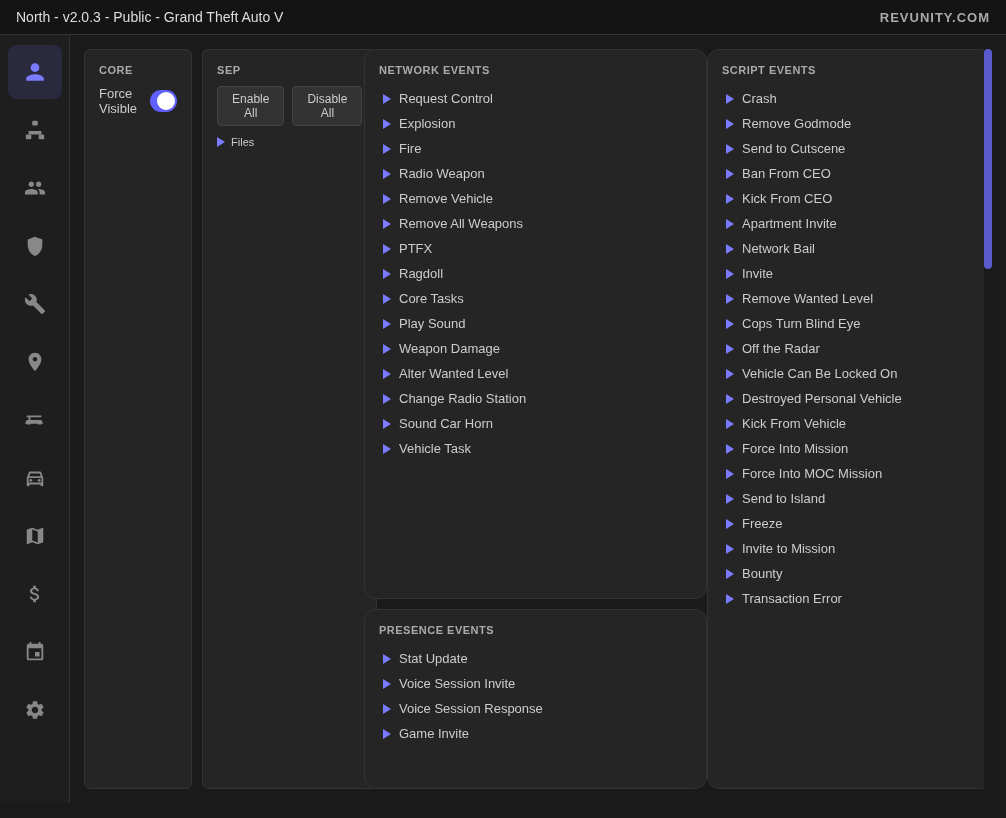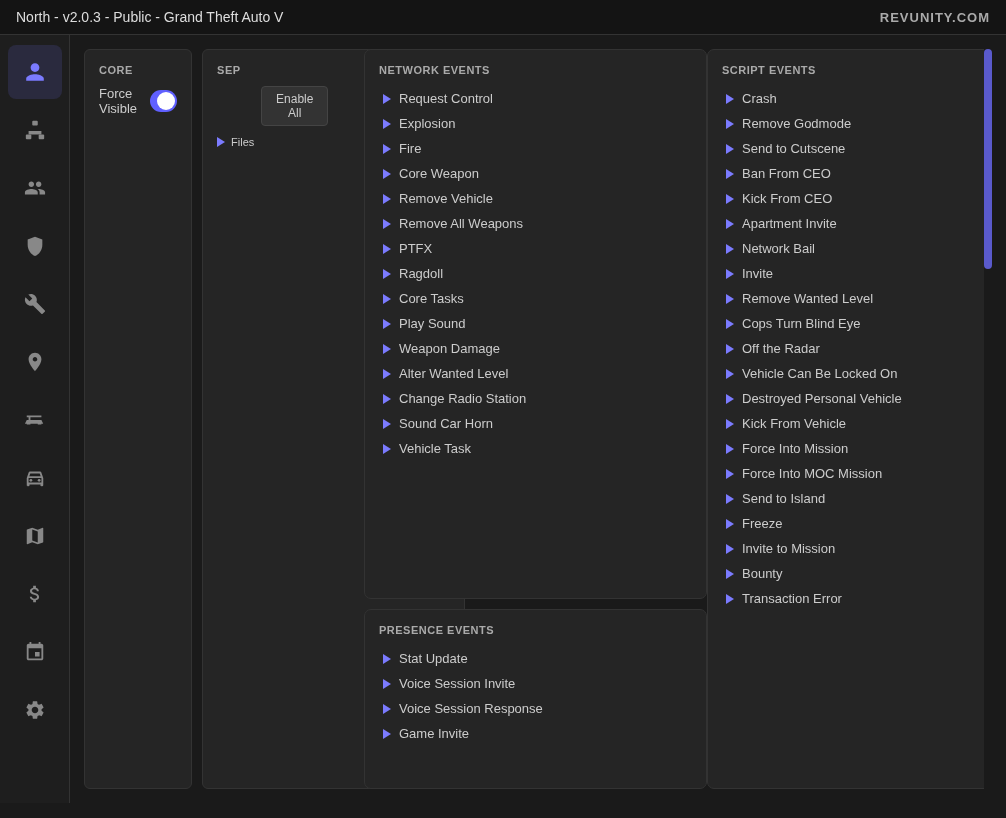--- a/index.html
+++ b/index.html
@@ -140,21 +140,20 @@
       margin-bottom: 10px;
     }
     .sep-btn {
       padding: 5px 14px;
       background: #333;
       border: 1px solid #444;
       border-radius: 4px;
       color: #ccc;
       font-size: 12px;
       cursor: pointer;
-      margin-left: 44px;
     }
     .files-row {
       display: flex;
       align-items: center;
       gap: 6px;
       color: #ccc;
       font-size: 11px;
       cursor: pointer;
     }
     .play-icon-small {
@@ -179,21 +178,21 @@
       flex: 1;
       display: flex;
       flex-direction: column;
       gap: 10px;
       overflow: hidden;
     }
 
     .events-card {
       background: #252525;
       border: 1px solid #333;
-      border-radius: 7px;
+      border-radius: 12px;
       padding: 14px;
       overflow-y: auto;
       flex: 1;
     }
     .events-card-title {
       color: #aaa;
       font-size: 11px;
       font-weight: 600;
       text-transform: uppercase;
       letter-spacing: 0.5px;
@@ -362,21 +361,21 @@
               <div class="event-item">
                 <span class="event-play-icon"></span>
                 <span class="event-label">Explosion</span>
               </div>
               <div class="event-item">
                 <span class="event-play-icon"></span>
                 <span class="event-label">Fire</span>
               </div>
               <div class="event-item">
                 <span class="event-play-icon"></span>
-                <span class="event-label">Core Weapon</span>
+                <span class="event-label">Radio Weapon</span>
               </div>
               <div class="event-item">
                 <span class="event-play-icon"></span>
                 <span class="event-label">Remove Vehicle</span>
               </div>
               <div class="event-item">
                 <span class="event-play-icon"></span>
                 <span class="event-label">Remove All Weapons</span>
               </div>
               <div class="event-item">

